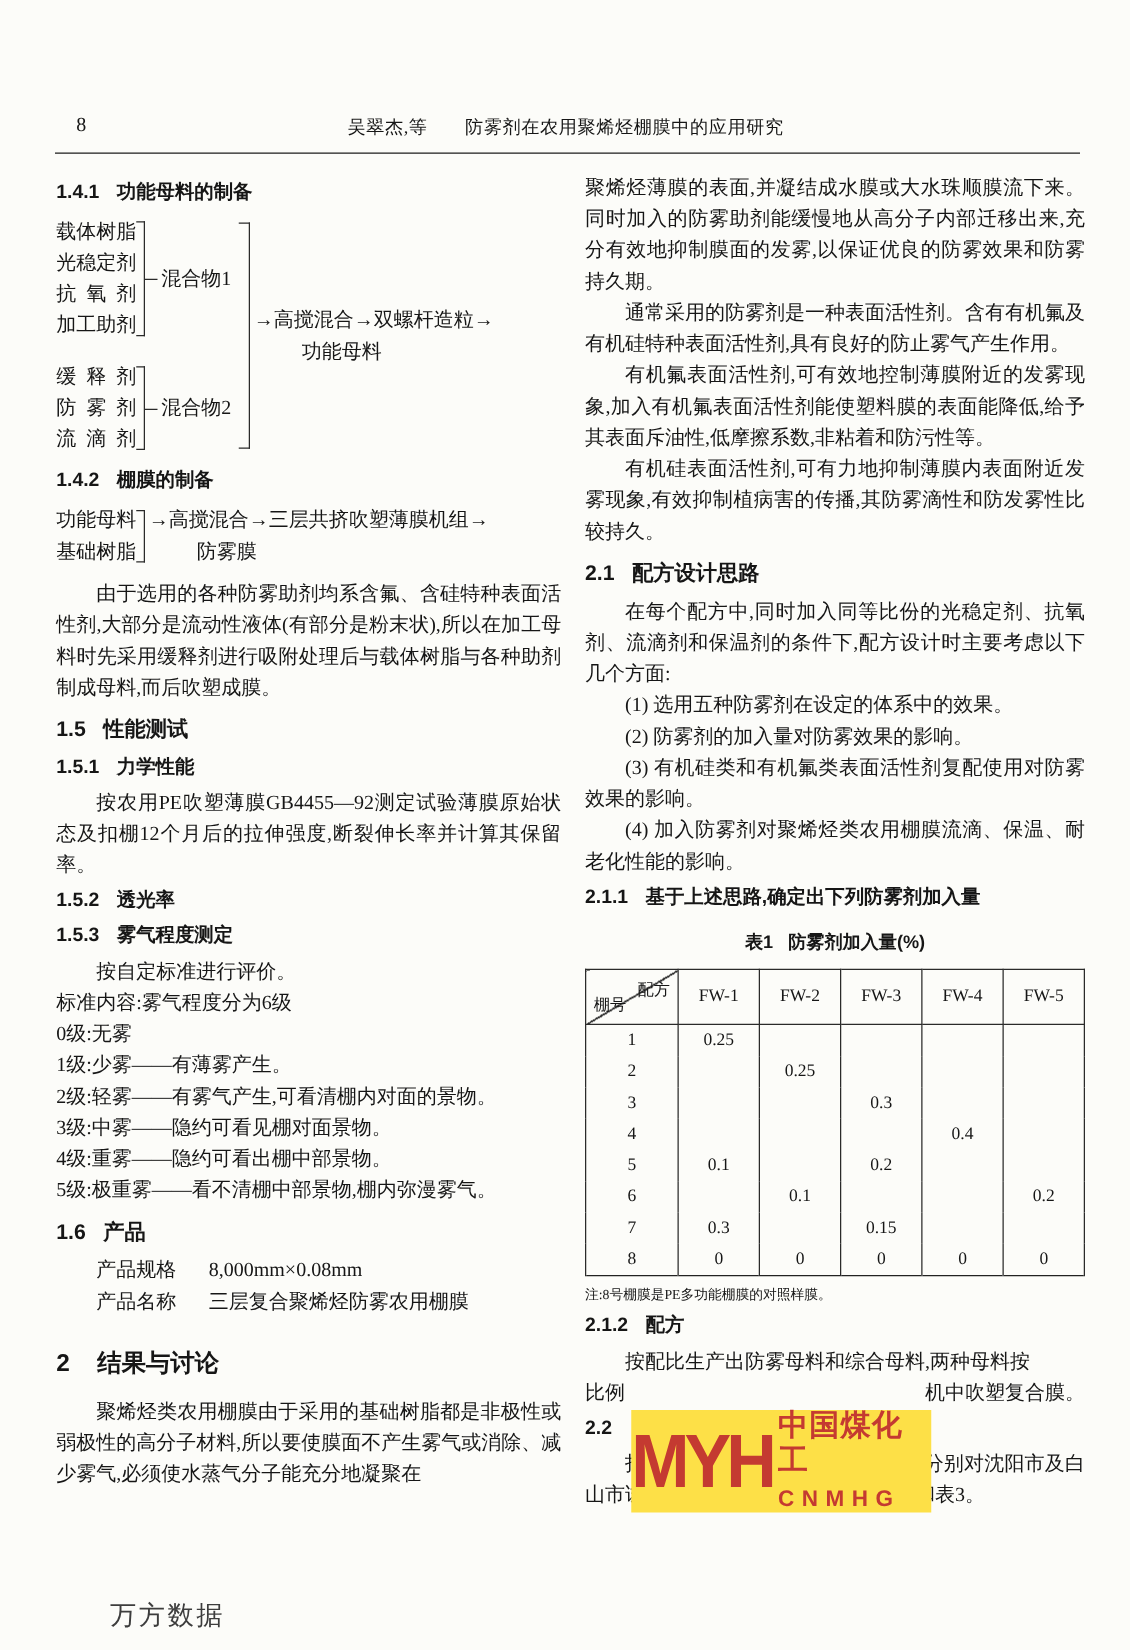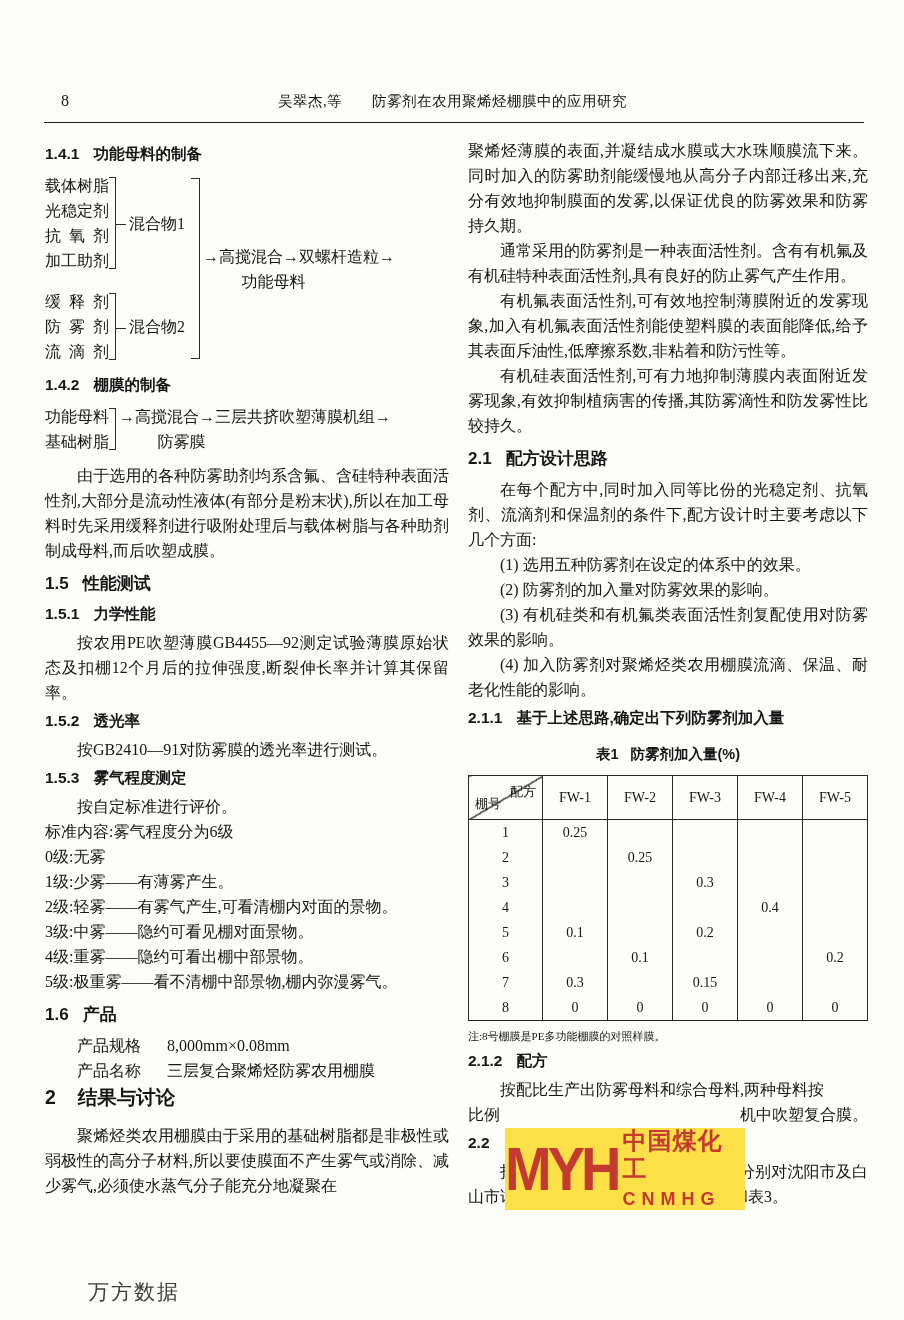--- a/index.html
+++ b/index.html
@@ -22,21 +22,21 @@
   .col-right { left:468px; width:400px; }
 
   p { margin:0; text-indent:2em; }
   p.noindent, .grade { text-indent:0; }
 
   .hsub { font-family:"Liberation Sans","DejaVu Sans",sans-serif; font-size:15.5px;
           font-weight:bold; margin:4px 0 4px; line-height:24px; }
   .hsec { font-family:"Liberation Sans","DejaVu Sans",sans-serif; font-size:17px;
           font-weight:bold; margin:8px 0 5px; line-height:26px; }
   .hbig { font-family:"Liberation Sans","DejaVu Sans",sans-serif; font-size:19.5px;
-          font-weight:bold; margin:0 0 12px; line-height:28px; }
+          font-weight:bold; margin:23px 0 12px; line-height:28px; }
   .hnum { margin-right:14px; }
   .hbig .hnum { margin-right:22px; }
 
   
   .diagram { display:flex; align-items:center; margin:7px 0 9px; line-height:25px; text-align:left; }
   .d1-left { display:flex; flex-direction:column; gap:16px; }
   .d-group { display:flex; align-items:center; }
   .d-items { display:flex; flex-direction:column; }
   .d-items span { width:64px; text-align:justify; text-align-last:justify; }
   .d2-items span { text-align-last:auto; }
@@ -145,21 +145,20 @@
   </div>
 
   <p>由于选用的各种防雾助剂均系含氟、含硅特种表面活性剂,大部分是流动性液体(有部分是粉末状),所以在加工母料时先采用缓释剂进行吸附处理后与载体树脂与各种助剂制成母料,而后吹塑成膜。</p>
 
   <h3 class="hsec"><span class="hnum">1.5</span><span>性能测试</span></h3>
 
   <h3 class="hsub"><span class="hnum">1.5.1</span><span>力学性能</span></h3>
   <p>按农用PE吹塑薄膜GB4455—92测定试验薄膜原始状态及扣棚12个月后的拉伸强度,断裂伸长率并计算其保留率。</p>
 
   <h3 class="hsub"><span class="hnum">1.5.2</span><span>透光率</span></h3>
-  <p>按GB2410—91对防雾膜的透光率进行测试。</p>
 
   <h3 class="hsub"><span class="hnum">1.5.3</span><span>雾气程度测定</span></h3>
   <p>按自定标准进行评价。</p>
   <p class="noindent">标准内容:雾气程度分为6级</p>
 
   <p class="grade">0级:无雾</p>
   <p class="grade">1级:少雾——有薄雾产生。</p>
   <p class="grade">2级:轻雾——有雾气产生,可看清棚内对面的景物。</p>
   <p class="grade">3级:中雾——隐约可看见棚对面景物。</p>
   <p class="grade">4级:重雾——隐约可看出棚中部景物。</p>

